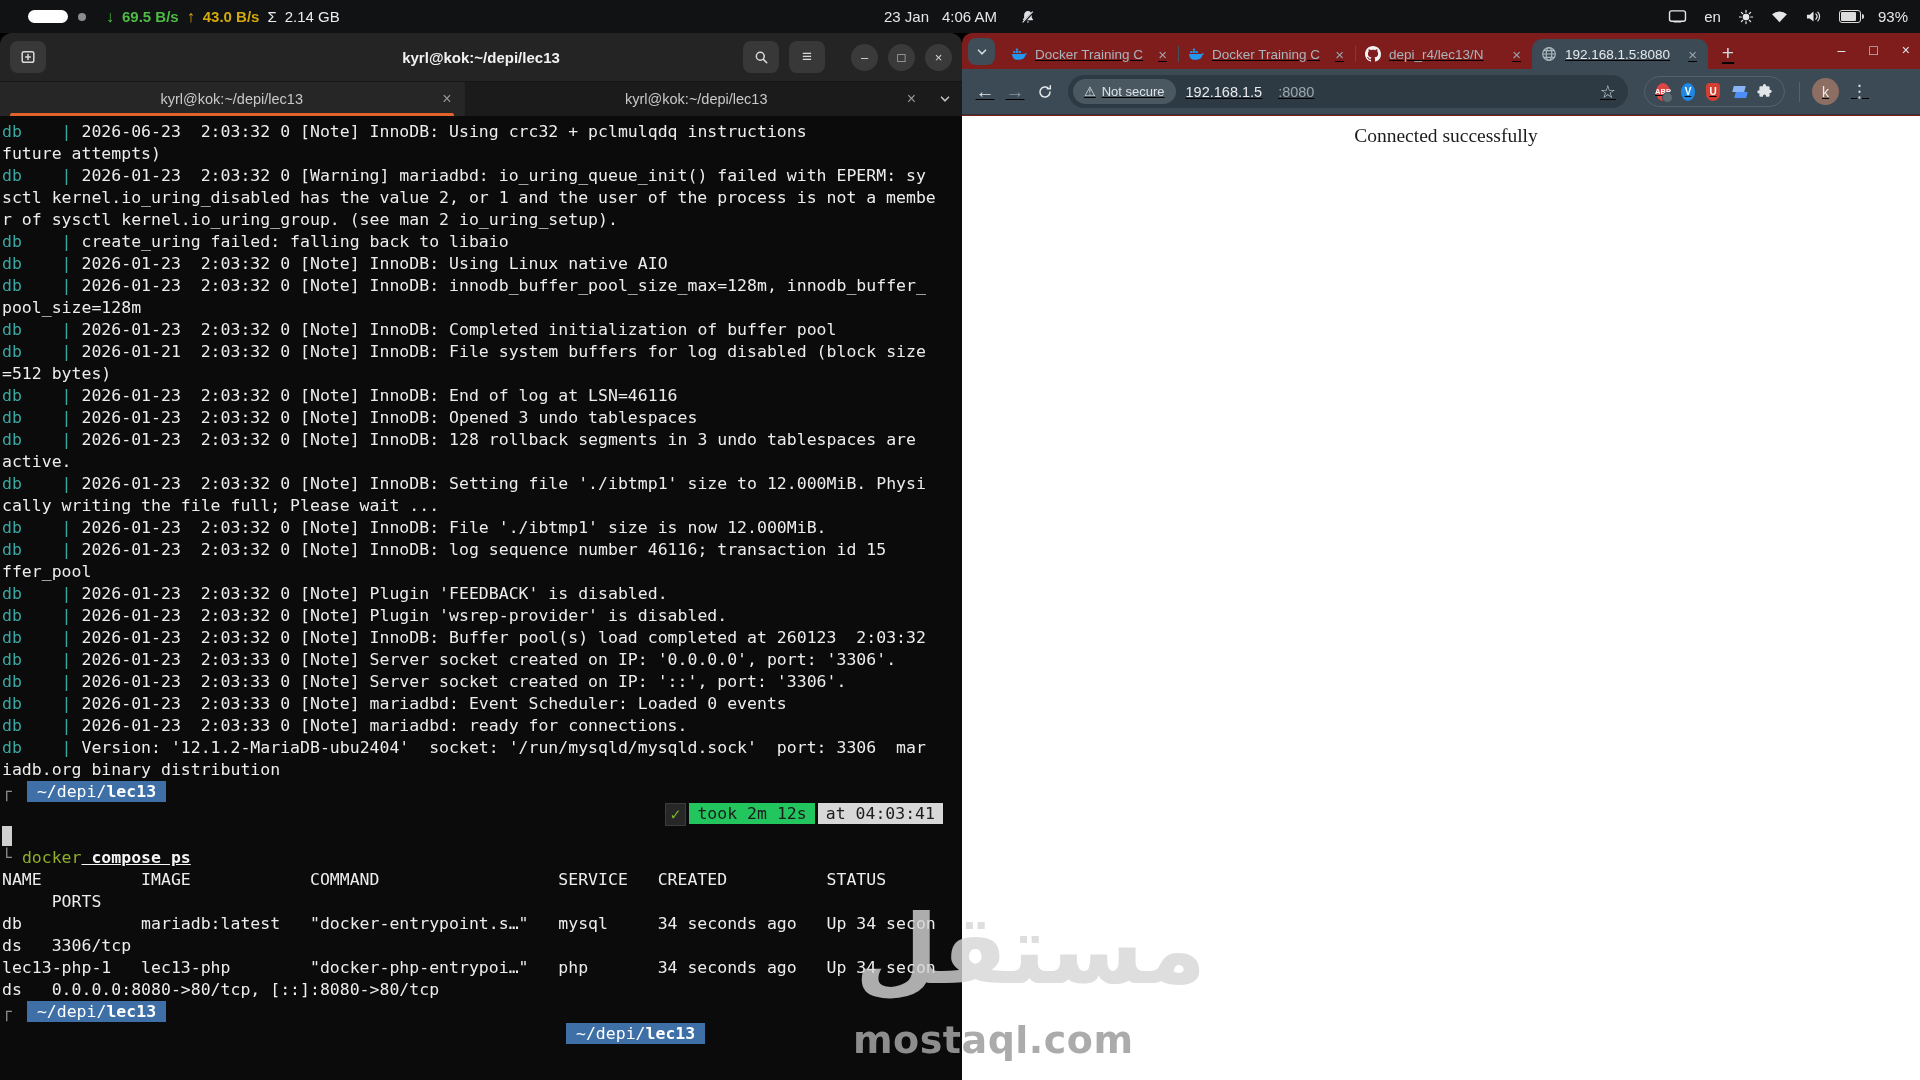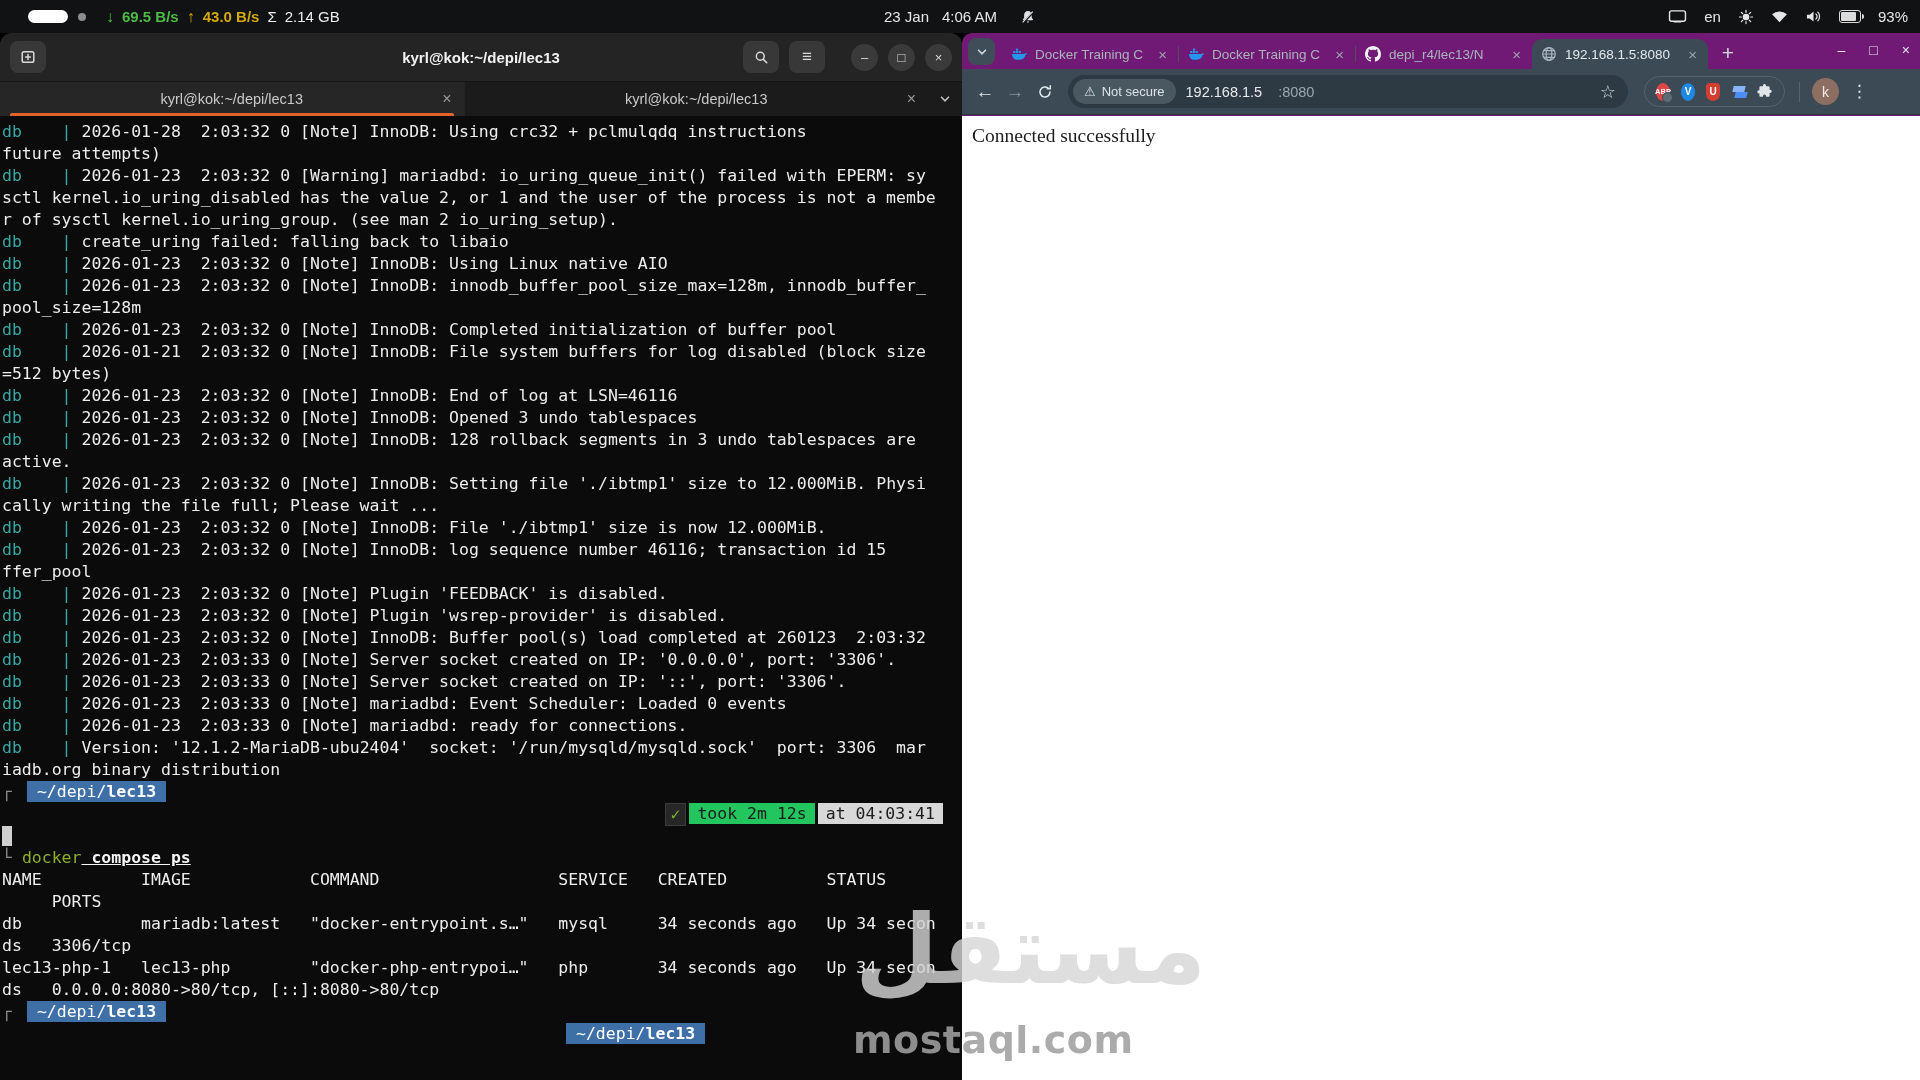--- a/index.html
+++ b/index.html
@@ -62,22 +62,22 @@
   .badge .b{font-weight:bold;}
   .tl.status{display:flex;justify-content:flex-end;padding-right:19px;gap:3px;}
   .chip{height:21px;display:flex;align-items:center;padding:0 8px;}
   .chip.chk{background:#272727;border:1px solid #3c3c3c;color:#7ab82d;padding:0 5px;font-weight:bold;}
   .chip.gold{background:#22c55e;color:#1c1c1c;}
   .chip.at{background:#d8d8d8;color:#1c1c1c;}
   .cursorblk{width:10px;height:20px;background:#cfcfcf;display:inline-block;margin-top:1px;}
   .tl.partial{padding-left:559px;}
 
   
-  .brow{position:absolute;left:962px;right:0;top:33px;bottom:0;background:#701a75;
-        border-radius:10px 0 0 0;overflow:hidden;}
+  .brow{position:absolute;left:962px;right:0;top:33px;bottom:0;background:#7f1d1d;
+        border-radius:10px 0 0 0;overflow:hidden;text-decoration:underline;}
   .b-strip{height:36px;position:relative;display:flex;align-items:flex-end;}
   .b-chev{position:absolute;left:6px;top:5px;width:27px;height:27px;background:#3e4d57;
           border-radius:8px;display:flex;align-items:center;justify-content:center;color:#cfd8dc;}
   .b-tabs{display:flex;align-items:flex-end;margin-left:40px;height:36px;}
   .btab{width:176px;height:30px;display:flex;align-items:center;gap:8px;padding:0 9px;
         color:#a9b4bb;font-size:13.5px;box-sizing:border-box;}
   .btab .fav{width:16px;height:16px;flex:0 0 16px;display:flex;align-items:center;justify-content:center;}
   .btab .ttl{flex:1;overflow:hidden;white-space:nowrap;}
   .btab .x{color:#9aa5ac;font-size:15px;padding:0 2px;}
   .btab.active{background:#3b4a54;border-radius:10px 10px 0 0;color:#e4e9ec;}
@@ -110,21 +110,21 @@
   .ext.vdl{background:#1e88e5;font-size:10px;}
   .ext.ubl{background:#d23f31;border-radius:4px 4px 8px 8px;font-size:10px;}
   .ext.lay{background:transparent;}
   .lay1{position:absolute;left:2px;top:3px;width:12px;height:6px;background:#8ab4f8;transform:skewX(-14deg);}
   .lay2{position:absolute;left:4px;top:9px;width:12px;height:6px;background:#4c8df6;transform:skewX(-14deg);}
   .vsep{width:1px;height:20px;background:#55636c;margin:0 12px 0 14px;}
   .avatar{width:27px;height:27px;border-radius:50%;background:#8d6e63;color:#f3eae6;display:flex;
           align-items:center;justify-content:center;font-size:14px;}
   .dots{margin-left:12px;color:#dfe5e8;font-size:17px;letter-spacing:1px;}
 
-  .b-content{position:absolute;top:83px;left:0;right:0;bottom:0;background:#ffffff;}
+  .b-content{position:absolute;top:83px;left:0;right:0;bottom:0;background:#ffffff;text-align:center;}
   .msg{padding:9px 0 0 10px;font-family:"Liberation Serif","DejaVu Serif",serif;
        font-size:19.5px;color:#1c1c1c;}
 
   
   .wm{position:absolute;left:10px;top:0;width:1740px;height:1080px;pointer-events:none;z-index:60;}
   .wm-ar{position:absolute;left:845px;top:898px;font-size:96px;line-height:1.1;color:#d6d6d6;
          opacity:.8;font-family:"DejaVu Sans",sans-serif;font-weight:bold;}
   .wm-dom{position:absolute;left:843px;top:1018px;font-size:38px;font-weight:bold;color:#a0a0a0;
           opacity:.88;font-family:"DejaVu Sans",sans-serif;letter-spacing:.5px;}
 
@@ -224,21 +224,21 @@
           <span>kyrl@kok:~/depi/lec13</span>
           <span class="x">×</span>
         </div>
         <div class="t-tabchev">
           <svg viewBox="0 0 12 12" width="12" height="12" fill="none" stroke="currentColor" stroke-width="1.6" stroke-linecap="round">
             <path d="M2.5 4.2 6 7.8l3.5-3.6"></path>
           </svg>
         </div>
       </div>
     <div class="t-out">
-        <div class="tl"><span class="svc">db    | </span><span class="fg">2026-01-28  2:03:32 0 [Note] InnoDB: Using crc32 + pclmulqdq instructions</span></div>
+        <div class="tl"><span class="svc">db    | </span><span class="fg">2026-06-23  2:03:32 0 [Note] InnoDB: Using crc32 + pclmulqdq instructions</span></div>
         <div class="tl"><span class="fg">future attempts)</span></div>
         <div class="tl"><span class="svc">db    | </span><span class="fg">2026-01-23  2:03:32 0 [Warning] mariadbd: io_uring_queue_init() failed with EPERM: sy</span></div>
         <div class="tl"><span class="fg">sctl kernel.io_uring_disabled has the value 2, or 1 and the user of the process is not a membe</span></div>
         <div class="tl"><span class="fg">r of sysctl kernel.io_uring_group. (see man 2 io_uring_setup).</span></div>
         <div class="tl"><span class="svc">db    | </span><span class="fg">create_uring failed: falling back to libaio</span></div>
         <div class="tl"><span class="svc">db    | </span><span class="fg">2026-01-23  2:03:32 0 [Note] InnoDB: Using Linux native AIO</span></div>
         <div class="tl"><span class="svc">db    | </span><span class="fg">2026-01-23  2:03:32 0 [Note] InnoDB: innodb_buffer_pool_size_max=128m, innodb_buffer_</span></div>
         <div class="tl"><span class="fg">pool_size=128m</span></div>
         <div class="tl"><span class="svc">db    | </span><span class="fg">2026-01-23  2:03:32 0 [Note] InnoDB: Completed initialization of buffer pool</span></div>
         <div class="tl"><span class="svc">db    | </span><span class="fg">2026-01-21  2:03:32 0 [Note] InnoDB: File system buffers for log disabled (block size</span></div>

